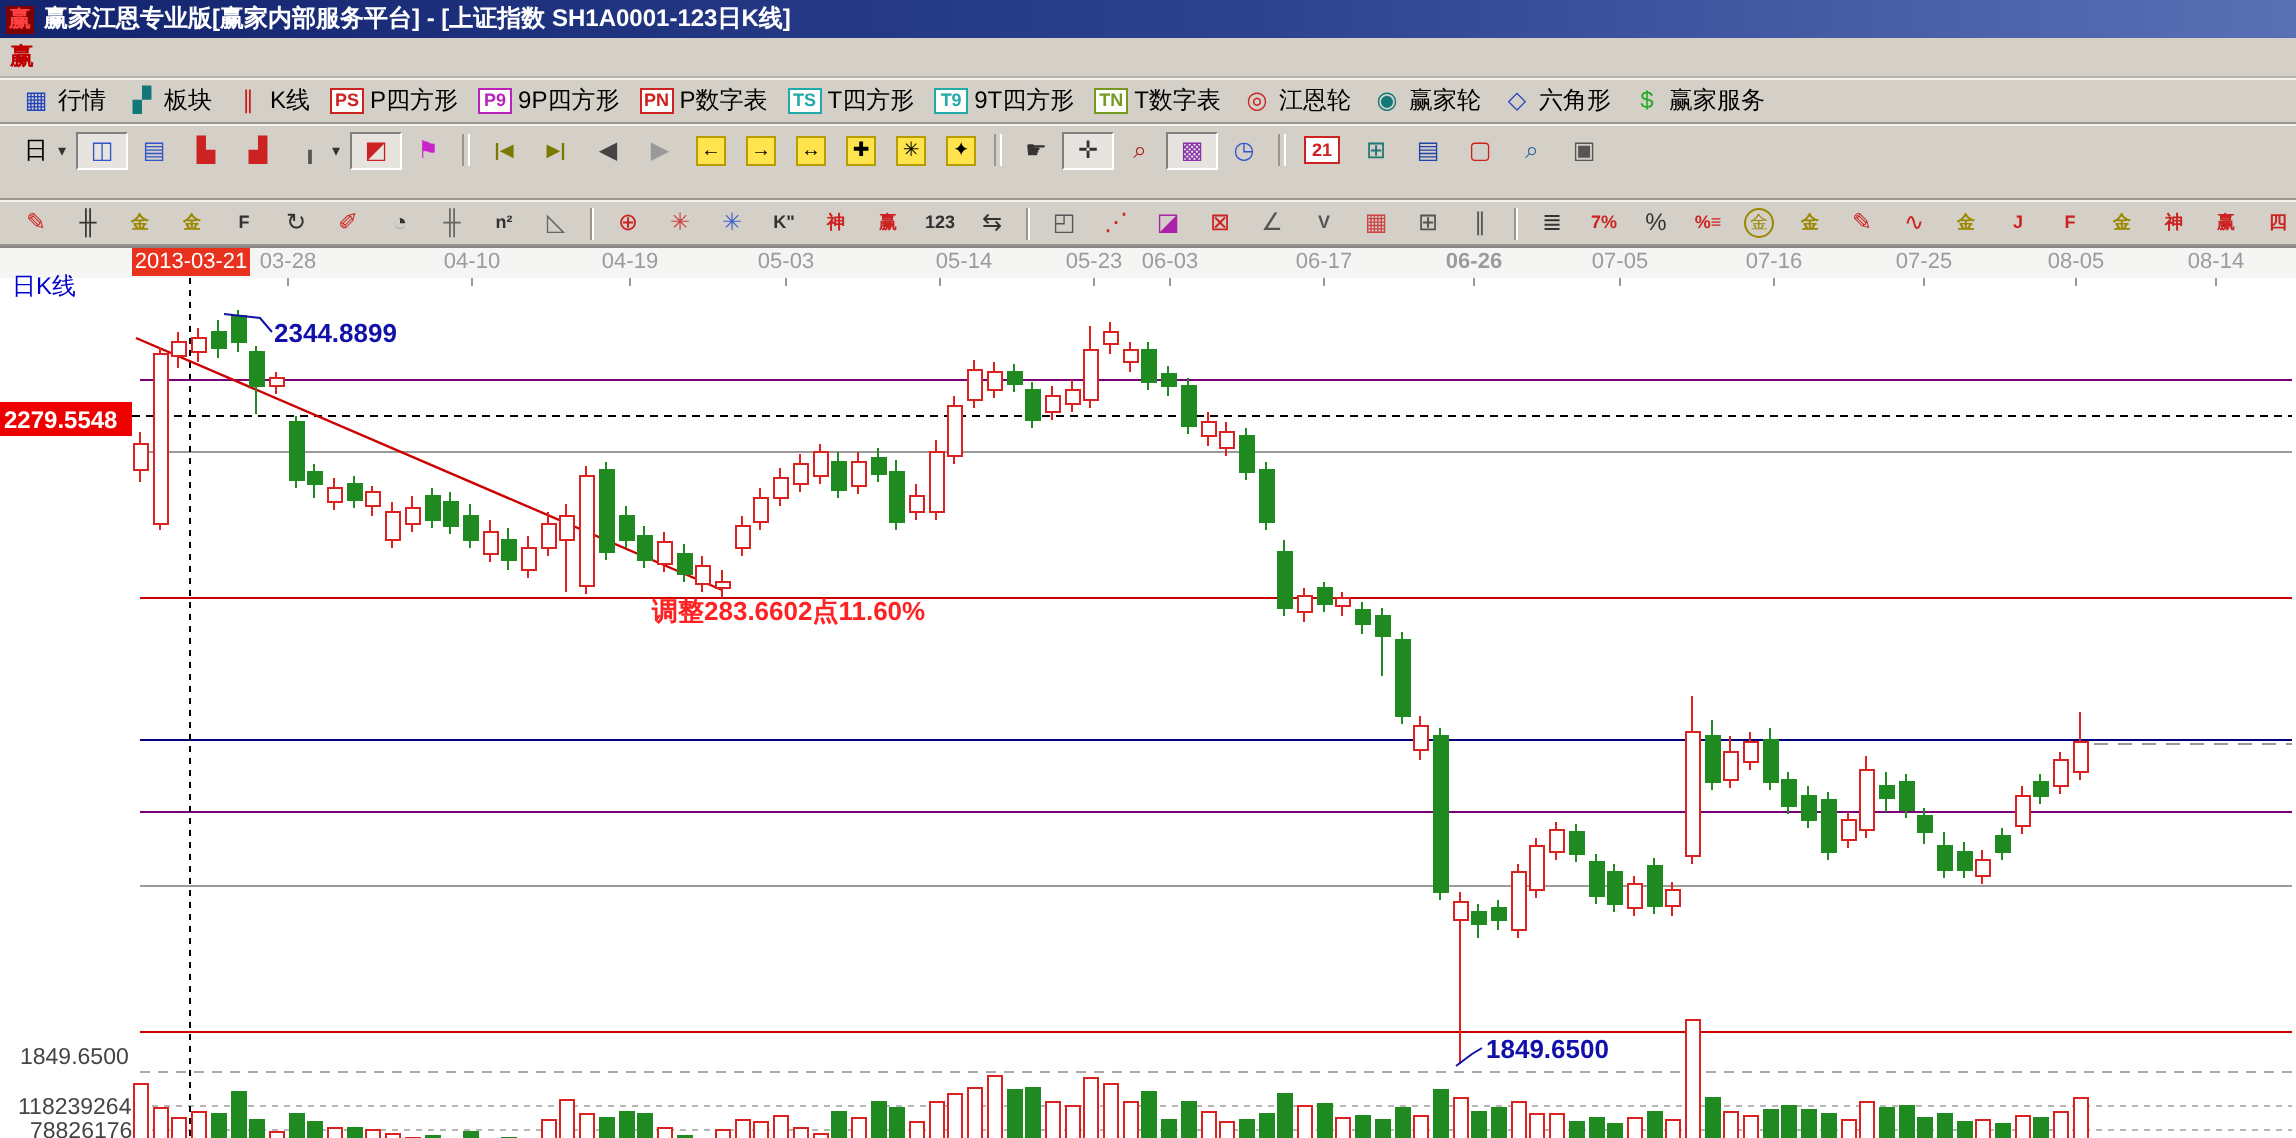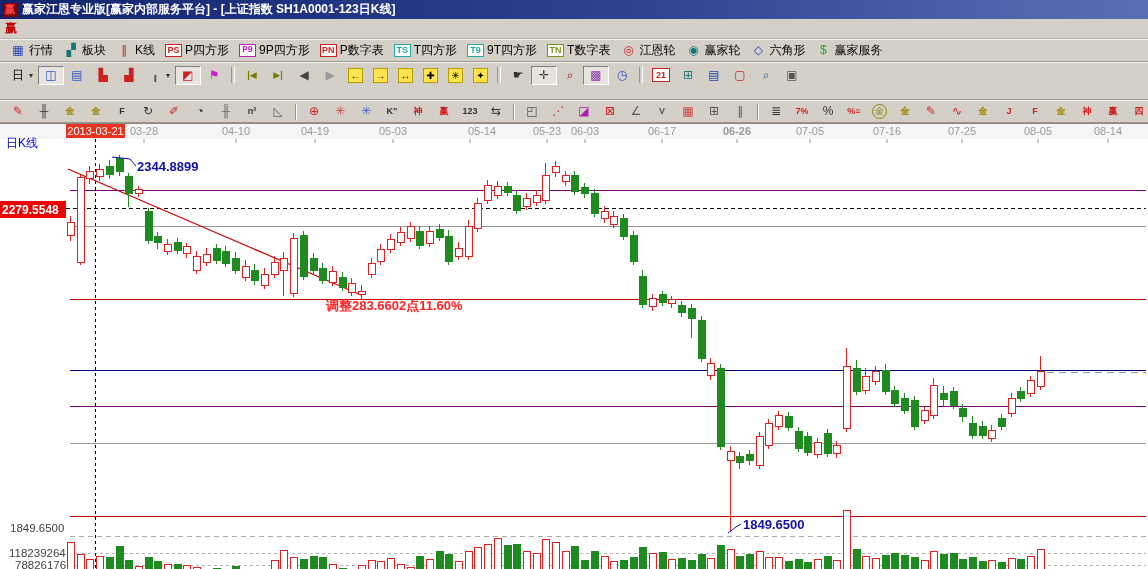--- a/index.html
+++ b/index.html
@@ -63,21 +63,21 @@
     </span>
     <span class="tbtn">
       <span class="ic" style="color: rgb(204, 34, 34);">∥</span>
       <span>K线</span>
     </span>
     <span class="tbtn">
       <span class="ic badge" style="color: rgb(204, 34, 34);">PS</span>
       <span>P四方形</span>
     </span>
     <span class="tbtn">
-      <span class="ic badge" style="color: rgb(187, 34, 187); font-family: Liberation Mono, monospace;">P9</span>
+      <span class="ic badge" style="color: rgb(187, 34, 187);">P9</span>
       <span>9P四方形</span>
     </span>
     <span class="tbtn">
       <span class="ic badge" style="color: rgb(204, 34, 34);">PN</span>
       <span>P数字表</span>
     </span>
     <span class="tbtn">
       <span class="ic badge" style="color: rgb(34, 170, 170);">TS</span>
       <span>T四方形</span>
     </span>

